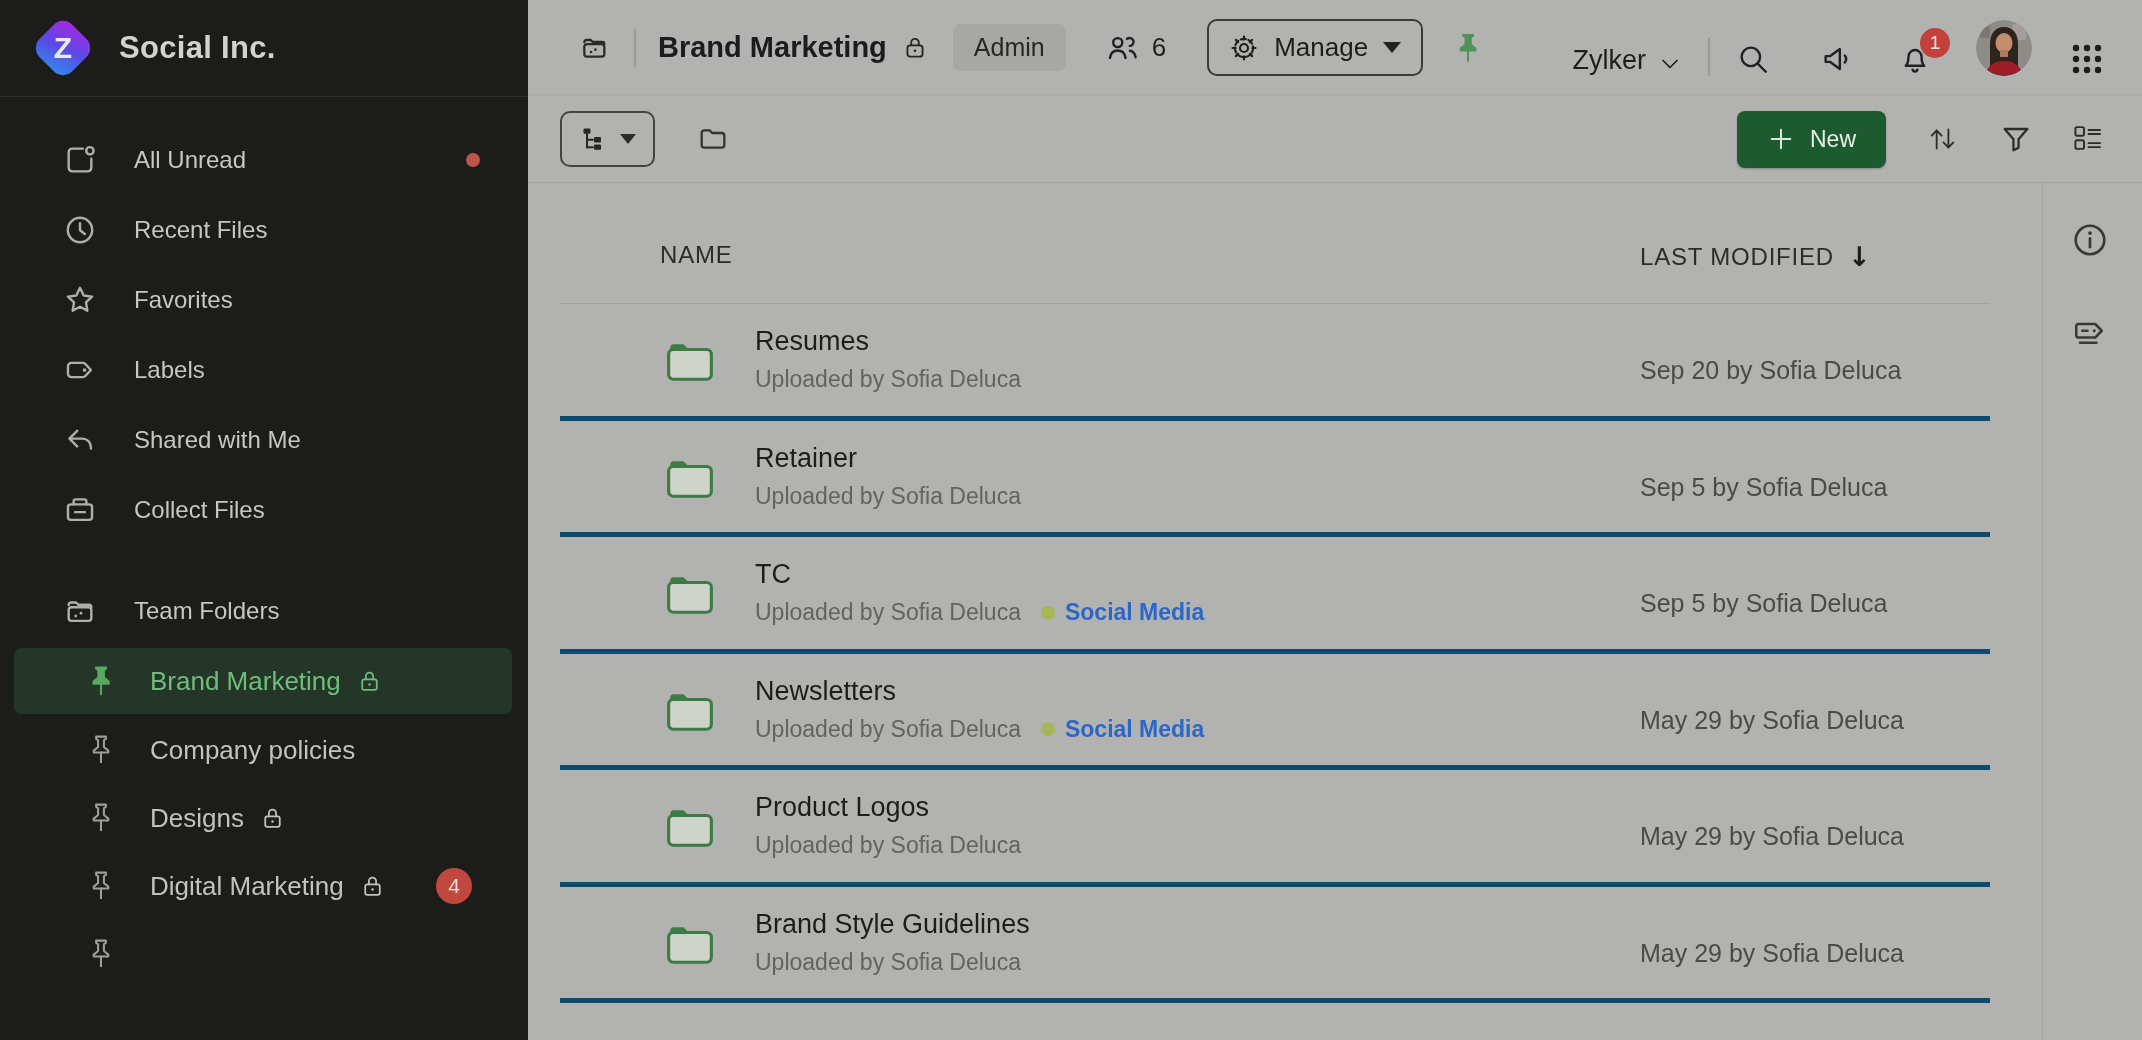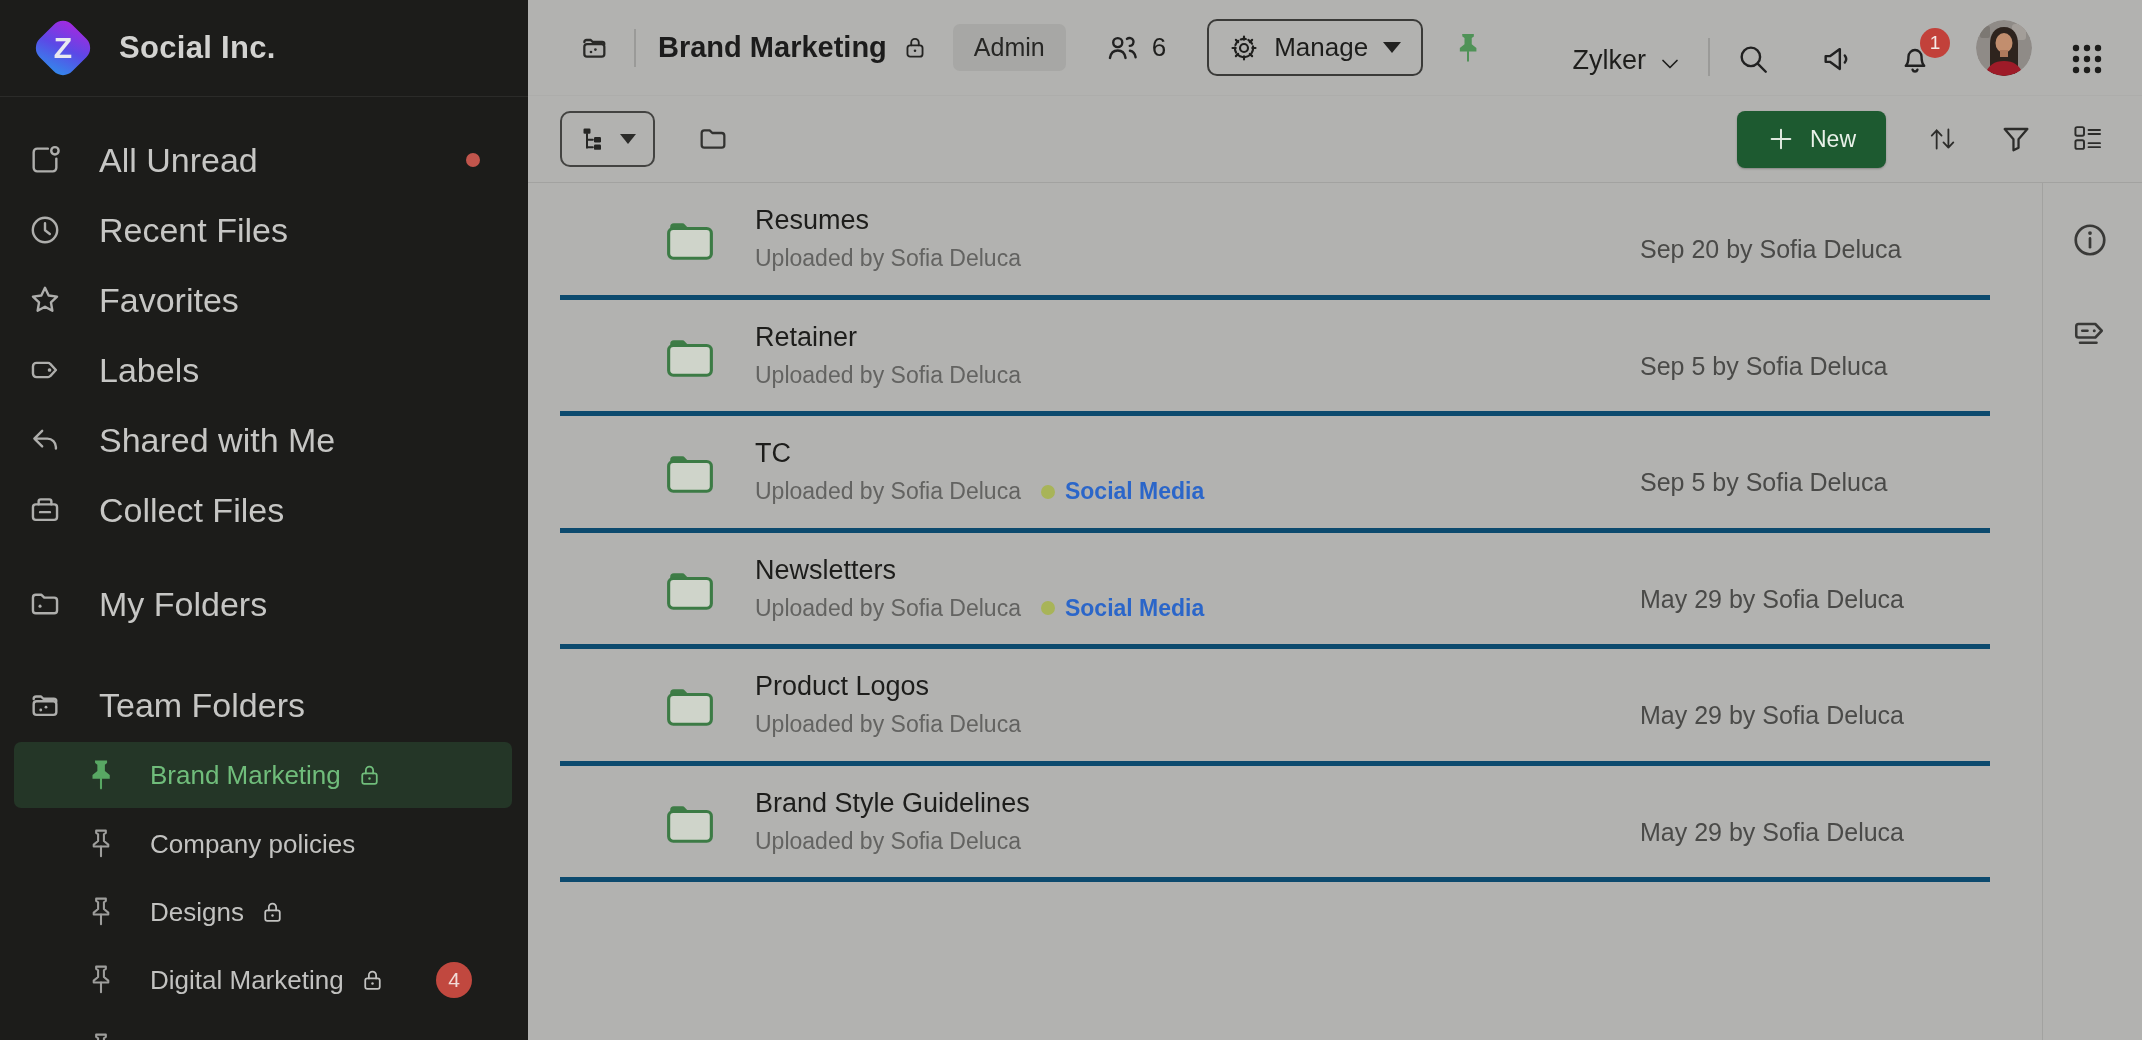--- a/index.html
+++ b/index.html
@@ -26,22 +26,22 @@
     background:linear-gradient(160deg,#a32ae0 5%,#5b49e6 50%,#2f8fec 100%);
   }
   .logo-z {
     position:absolute; inset:0; display:flex; align-items:center; justify-content:center;
     color:#e9e9ef; font-size:30px; font-weight:bold;
   }
   .org-name { margin-left:24px; font-size:31px; font-weight:600; color:#d2d2d0; letter-spacing:.3px; }
 
   .menu { padding-top:28px; }
   .side-item {
-    height:70px; display:flex; align-items:center; padding-left:28px;
-    color:#c6c6c4; font-size:34px; cursor:pointer; position:relative;
+    height:70px; display:flex; align-items:center; padding-left:63px;
+    color:#c6c6c4; font-size:24px; cursor:pointer; position:relative;
   }
   .side-item .s-ico { width:34px; height:34px; color:#aeaeac; flex:0 0 34px; display:flex; }
   .side-item .s-label { margin-left:37px; }
   .unread-dot { position:absolute; right:48px; top:28px; width:14px; height:14px; border-radius:50%; background:#c1554c; }
   .gap-sm { margin-top:24px; }
   .gap-md { margin-top:31px; }
 
   .sub-item {
     height:68px; display:flex; align-items:center; padding-left:86px;
     color:#c2c2c0; font-size:26px; cursor:pointer; position:relative;
@@ -196,29 +196,20 @@
     <div class="side-item">
       <span class="s-ico">
         <svg viewBox="0 0 24 24" width="34" height="34">
             <rect class="ico" x="3.5" y="8" width="17" height="11" rx="2"></rect>
             <path class="ico" d="M7.5 8V6a1.5 1.5 0 0 1 1.5-1.5h6A1.5 1.5 0 0 1 16.5 6v2M8.5 13.5h7"></path>
           </svg>
       </span>
       <span class="s-label">Collect Files</span>
     </div>
 
-    <div class="side-item gap-sm">
-      <span class="s-ico">
-        <svg viewBox="0 0 24 24" width="34" height="34">
-            <path class="ico" d="M3.5 7.5A2 2 0 0 1 5.5 5.5h4l2 2h7a2 2 0 0 1 2 2v7a2 2 0 0 1-2 2h-13a2 2 0 0 1-2-2z"></path>
-            <circle class="ico-f" cx="8.5" cy="13.5" r="1.1" fill="currentColor"></circle>
-          </svg>
-      </span>
-      <span class="s-label">My Folders</span>
-    </div>
 
     <div class="side-item gap-md">
       <span class="s-ico">
         <svg viewBox="0 0 24 24" width="34" height="34">
             <path class="ico" d="M4 7.8c0-1 .8-1.8 1.8-1.8h3.4l1.6 1.6h7.4c1 0 1.8.8 1.8 1.8"></path>
             <rect class="ico" x="4" y="9.4" width="16" height="9.6" rx="2"></rect>
             <circle class="ico-f" cx="9" cy="15.5" r="1" fill="currentColor"></circle>
             <circle class="ico-f" cx="12.7" cy="13.5" r="1" fill="currentColor"></circle>
           </svg>
       </span>
@@ -452,20 +443,27 @@
             <path class="ico" d="M14.5 6h10M14.5 9.5h10" stroke-width="2"></path>
             <rect class="ico" x="3" y="15" width="7.5" height="7.5" rx="1.5" stroke-width="2"></rect>
             <path class="ico" d="M14.5 17.5h10M14.5 21h10" stroke-width="2"></path>
           </svg>
       </span>
     </div>
   </div>
 
   <div class="content">
     <div class="listing">
+      <div class="thead">
+        <span class="th th-name">NAME</span>
+        <span class="th th-mod">
+          <span>LAST MODIFIED</span>
+          <span class="sort-arrow">↓</span>
+        </span>
+      </div>
 
       <div class="trow">
         <svg class="f-ico" viewBox="0 0 48 40">
             <path d="M5 9V6.5A3.5 3.5 0 0 1 8.5 3h8.2a3 3 0 0 1 2.3 1.1L23.5 9z" fill="#3e7c46"></path>
             <rect x="3.5" y="8" width="41" height="28.5" rx="4.5" fill="#cfd4ca" stroke="#3c7b45" stroke-width="3"></rect>
           </svg>
         <span class="r-name">Resumes</span>
         <span class="r-sub">
             <span>Uploaded by Sofia Deluca</span>
           </span>

